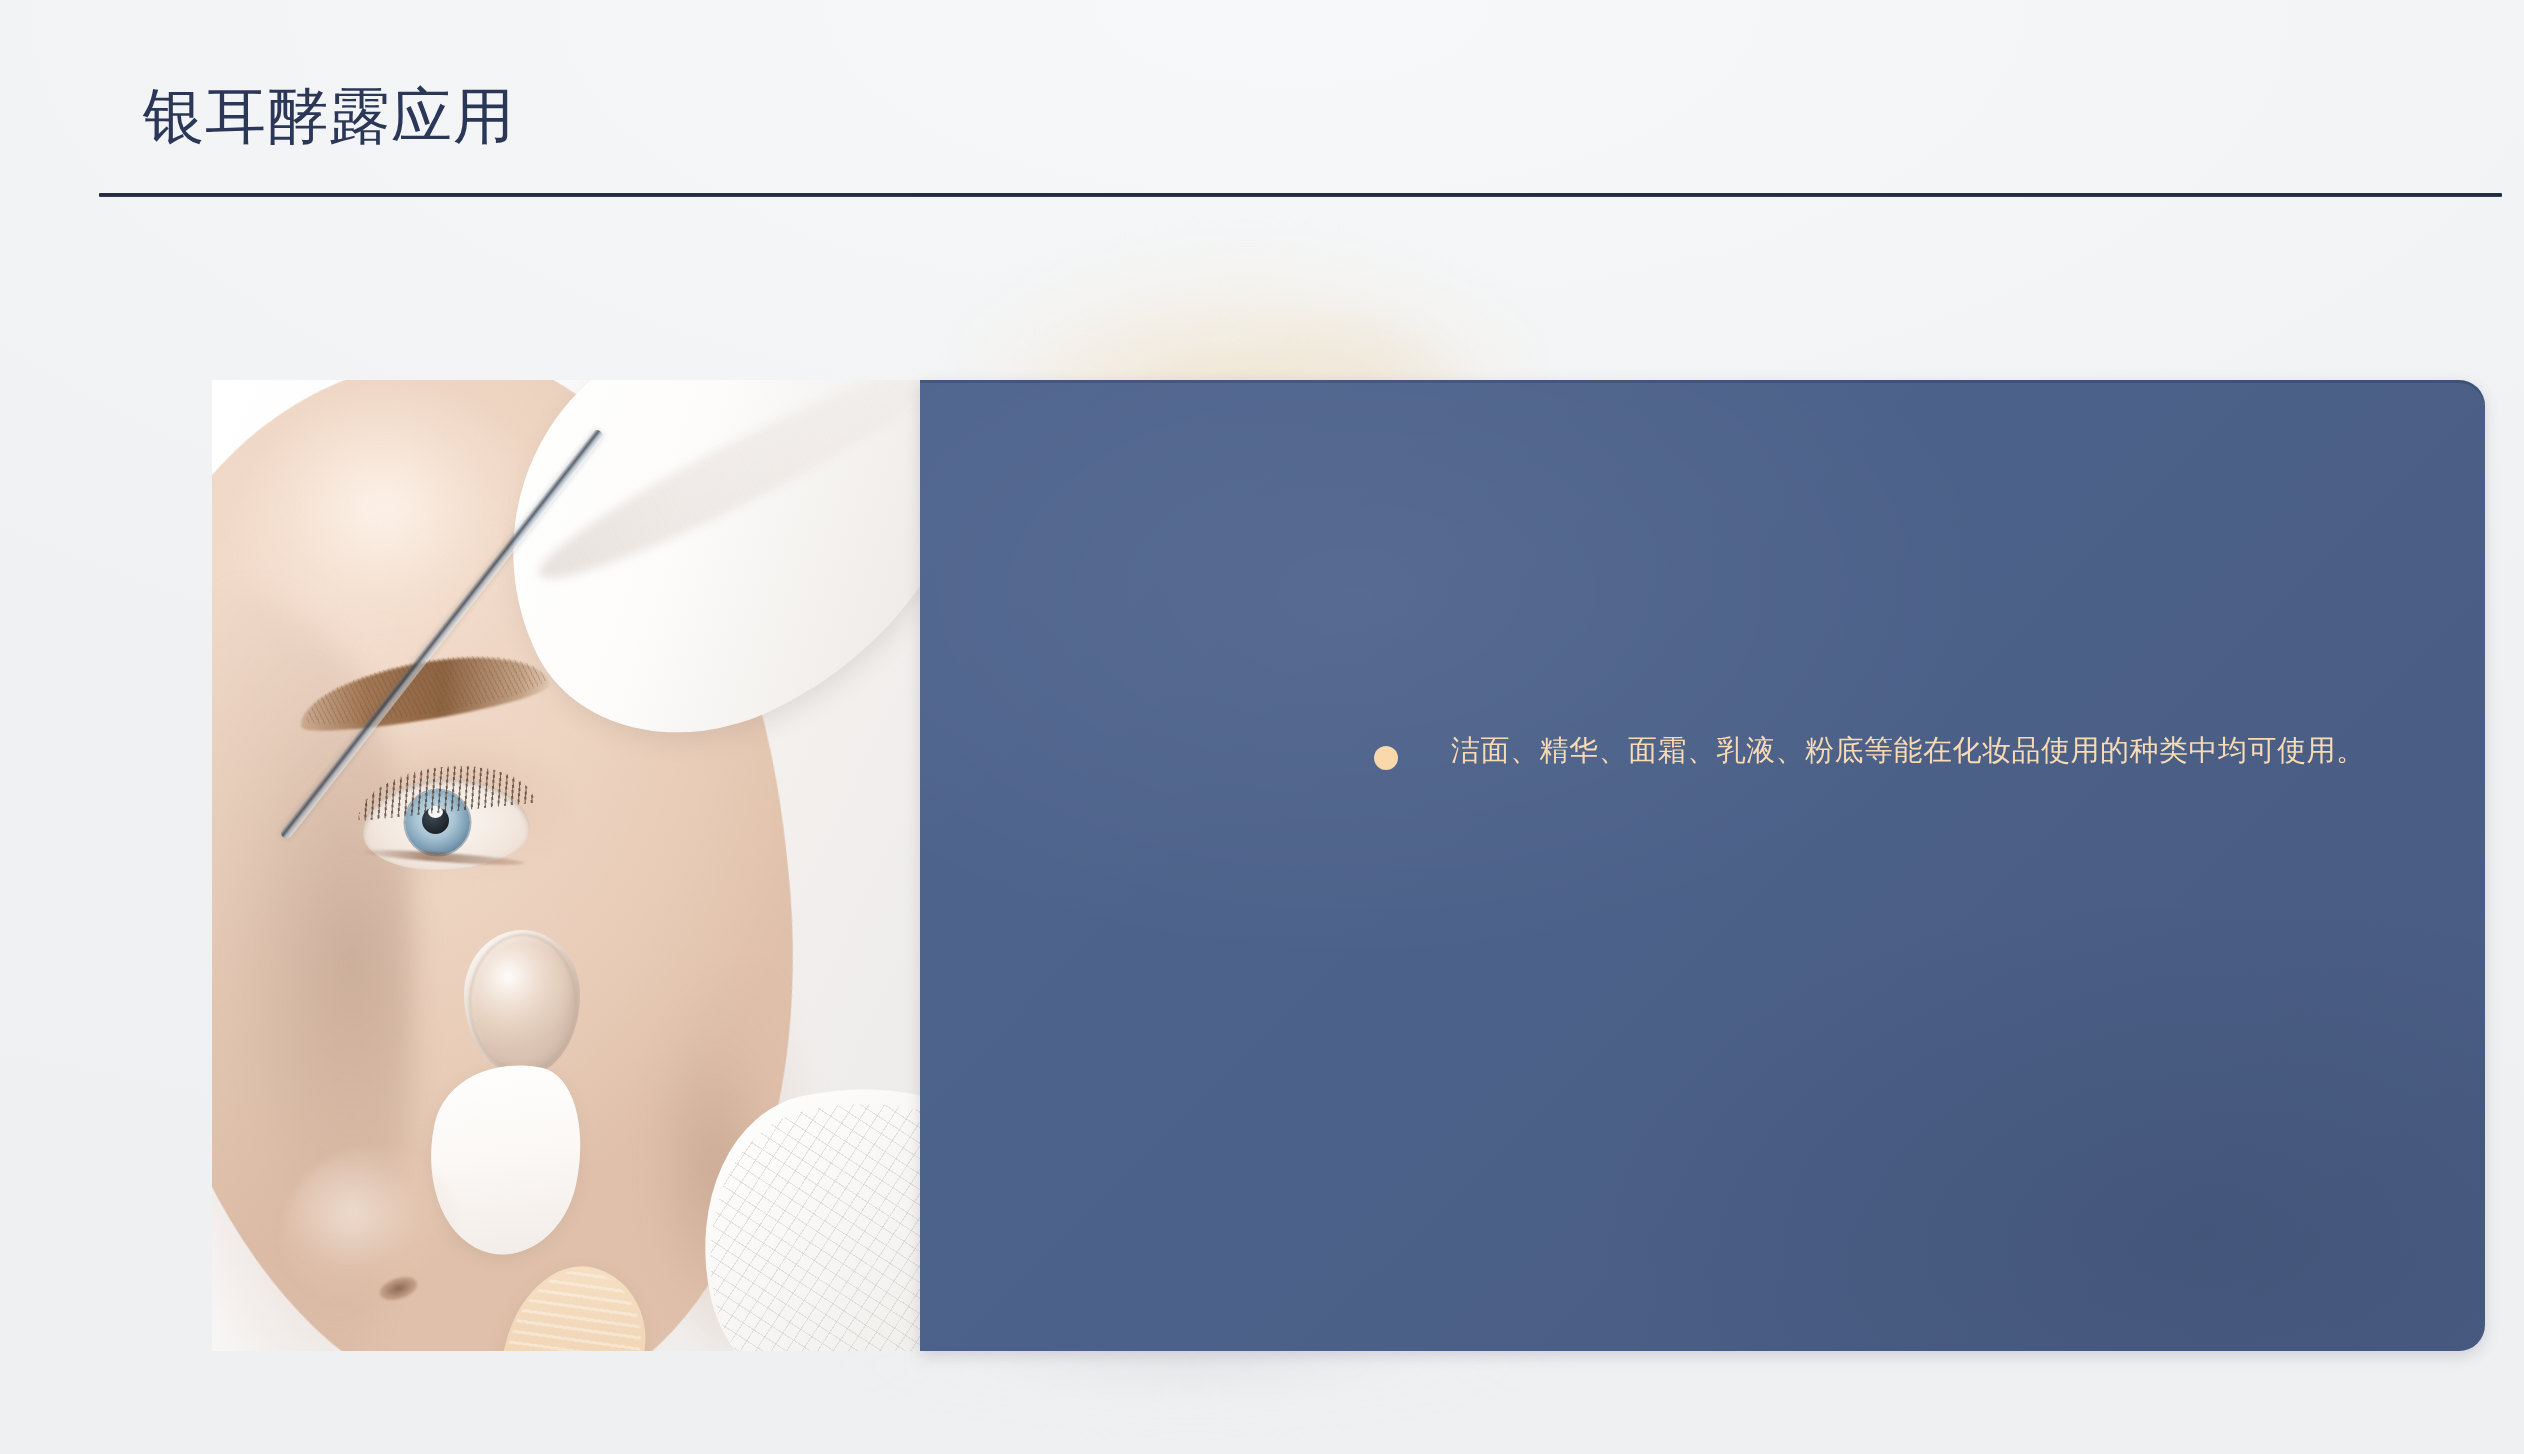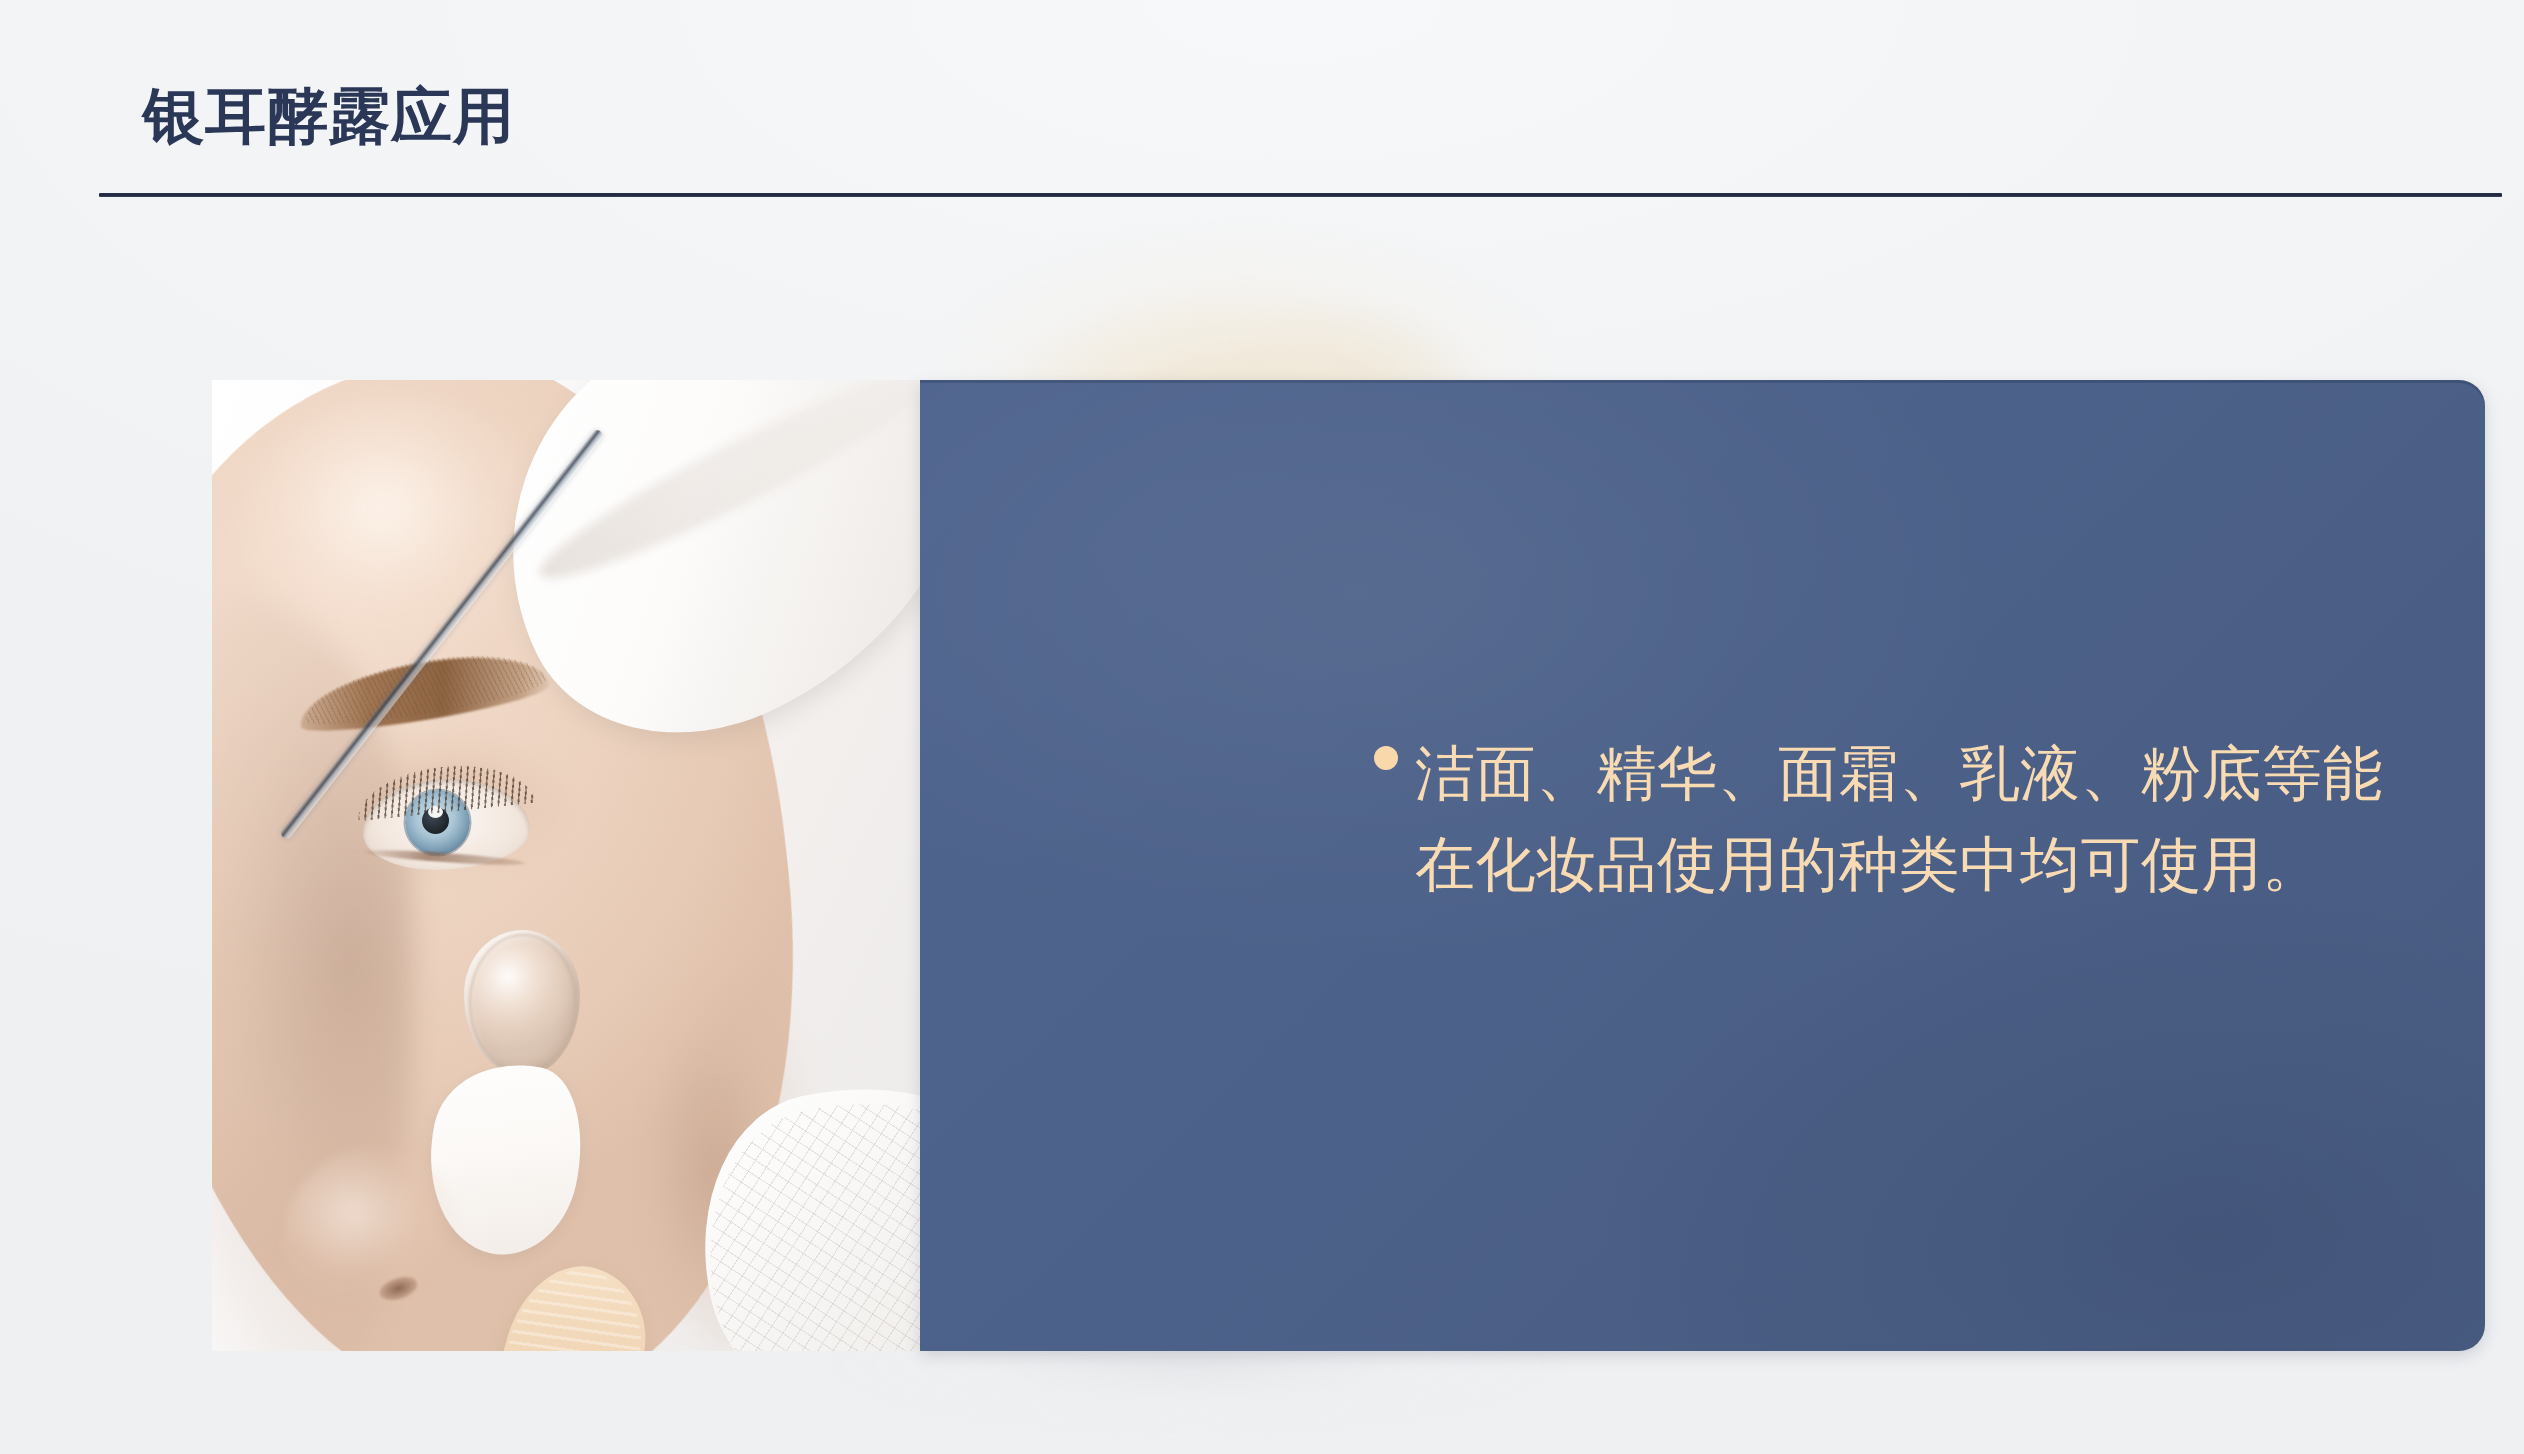--- a/index.html
+++ b/index.html
@@ -54,21 +54,21 @@
       radial-gradient(ellipse 48% 70% at 50% 10%, rgba(228,229,232,0.85) 0%, rgba(238,239,241,0.35) 58%, rgba(241,242,244,0) 100%);
     filter: blur(8px);
   }
 
   
   .page-title {
     position: absolute;
     left: 143px;
     top: 81px;
     font-size: 61px;
-    font-weight: 700;
+    font-weight: 400;
     letter-spacing: 1px;
     color: #2b3757;
     line-height: 1.18;
     white-space: nowrap;
   }
   .header-rule {
     position: absolute;
     left: 99px;
     top: 193px;
     width: 2403px;
@@ -411,25 +411,26 @@
   .bullet-dot {
     flex: 0 0 auto;
     width: 24px;
     height: 24px;
     border-radius: 50%;
     background: #f9d8ac;
     margin-top: 18px;
     margin-right: 17px;
   }
   .bullet-text {
-    font-size: 60px;
+    font-size: 29px;
     line-height: 1.52;
     color: #f8dab3;
     letter-spacing: 0.5px;
     font-weight: 400;
+    margin-left: 36px;
   }
 </style>
 </head>
 <body>
 
 <div class="page-bg"></div>
 <div class="powder-mound"></div>
 <div class="powder-shadow"></div>
 
 <div class="page-title">银耳酵露应用</div>

